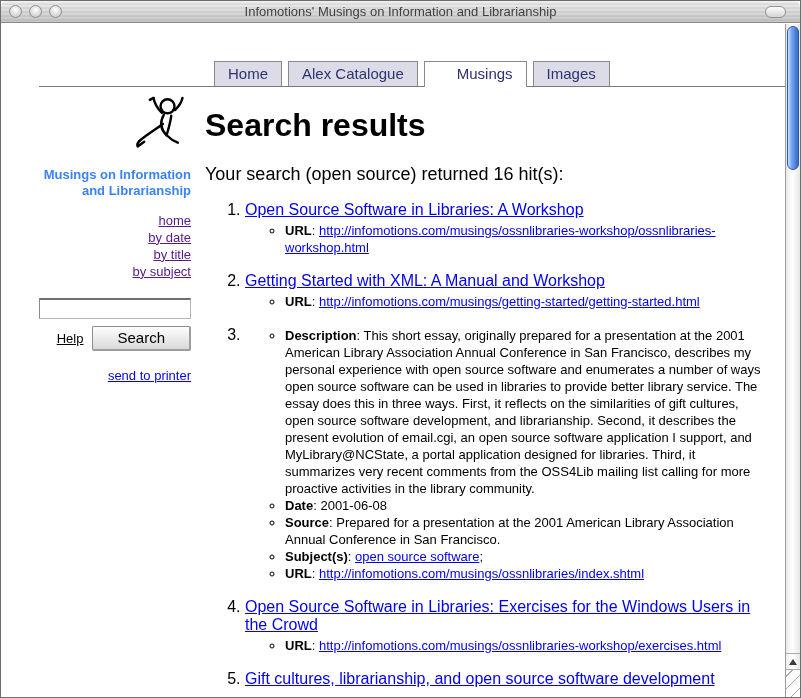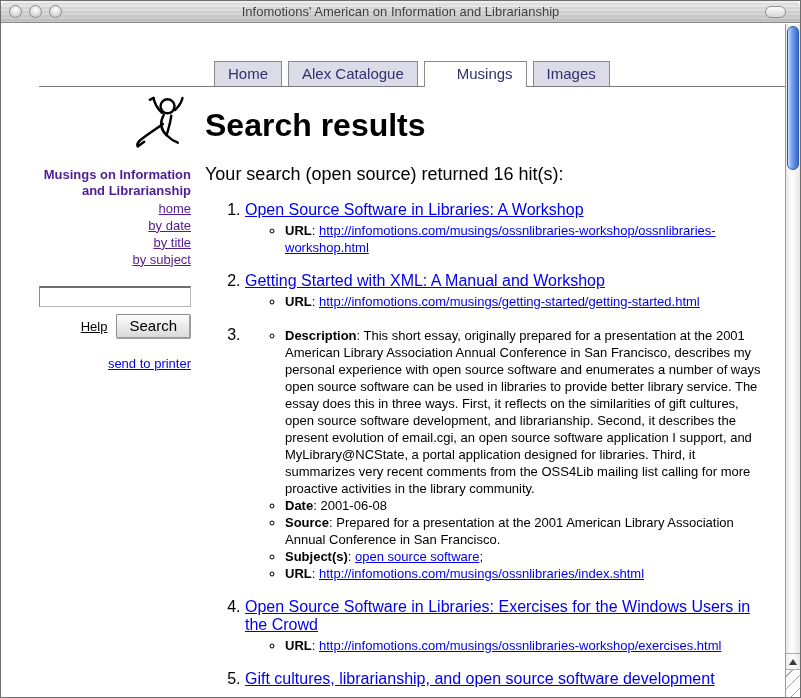--- a/index.html
+++ b/index.html
@@ -26,27 +26,27 @@
   
   .page{position:absolute;top:0;left:0;right:15px;bottom:0;overflow:hidden;padding-left:38px;}
   .tabbar{padding-top:37px;border-bottom:1px solid #7a7a7a;display:flex;align-items:flex-end;padding-left:175px;}
   .tab{font-size:15px;color:#30306e;background:#dcdce9;border:1px solid #8a8a8a;border-bottom:none;padding:3px 13px 4px;margin-right:6px;cursor:default;}
   .tab.active{background:#ffffff;position:relative;margin-bottom:-1px;padding-bottom:5px;padding-left:32px;}
 
   
   .columns{display:flex;padding-top:6px;}
   .sidebar{width:152px;flex:0 0 152px;text-align:right;padding-top:0;}
   .logo-wrap{padding:2px 2px 6px 0;}
-  .side-title{font-size:13px;font-weight:bold;color:#4c1d95;line-height:1.25;margin:2px 0 0;}
+  .side-title{font-size:13px;font-weight:bold;color:#3b82f6;line-height:1.25;margin:2px 0 12px;}
   .side-nav a{display:block;font-size:13px;line-height:17px;color:#551a8b;text-decoration:underline;}
   .side-form{margin-top:18px;}
   .side-input{width:100%;height:21px;border:1px solid #b5b5b5;border-top:2px solid #6f6f6f;border-left:1px solid #8b8b8b;background:#fff;font-size:13px;padding:1px 3px;}
   .form-row{display:flex;justify-content:flex-end;align-items:center;gap:9px;margin-top:7px;}
   .help-link{font-size:13px;color:#000000;text-decoration:underline;}
-  .search-btn{font-family:inherit;font-size:15px;color:#000;background:linear-gradient(180deg,#fdfdfd,#dadada);border:1px solid #8d8d8d;border-right:2px solid #9d9d9d;border-bottom:2px solid #9d9d9d;border-radius:2px;padding:2px 12px 3px;}
+  .search-btn{font-family:inherit;font-size:15px;color:#000;background:linear-gradient(180deg,#fdfdfd,#dadada);border:1px solid #8d8d8d;border-right:2px solid #9d9d9d;border-bottom:2px solid #9d9d9d;border-radius:2px;padding:2px 24px 3px;}
   .printer-link{display:inline-block;margin-top:17px;font-size:13px;color:#0000ee;text-decoration:underline;}
 
   
   .content{flex:1;padding-left:14px;padding-right:24px;}
   h1.results-heading{font-size:32px;font-weight:bold;color:#000;margin:14px 0 20px;}
   .summary{font-size:18px;color:#000000;margin:12px 0 16px;}
   ol.results{margin:0;padding-left:40px;font-size:16px;color:#000;}
   ol.results > li{margin-bottom:16px;}
   ol.results > li > a.result-title{color:#0000ee;text-decoration:underline;}
   ul.fields{list-style:circle;margin:3px 0 0;padding-left:40px;font-size:13px;line-height:17px;color:#000;}
@@ -57,21 +57,21 @@
 <body>
 
 <div class="window">
 
   <div class="titlebar">
     <div class="traffic">
       <span class="tl-btn"></span>
       <span class="tl-btn"></span>
       <span class="tl-btn"></span>
     </div>
-    <div class="title">Infomotions' American on Information and Librarianship</div>
+    <div class="title">Infomotions' Musings on Information and Librarianship</div>
     <span class="toolbar-pill"></span>
   </div>
 
   <div class="winbody">
 
     <div class="page">
 
       <div class="tabbar">
         <div class="tab">Home</div>
         <div class="tab">Alex Catalogue</div>

